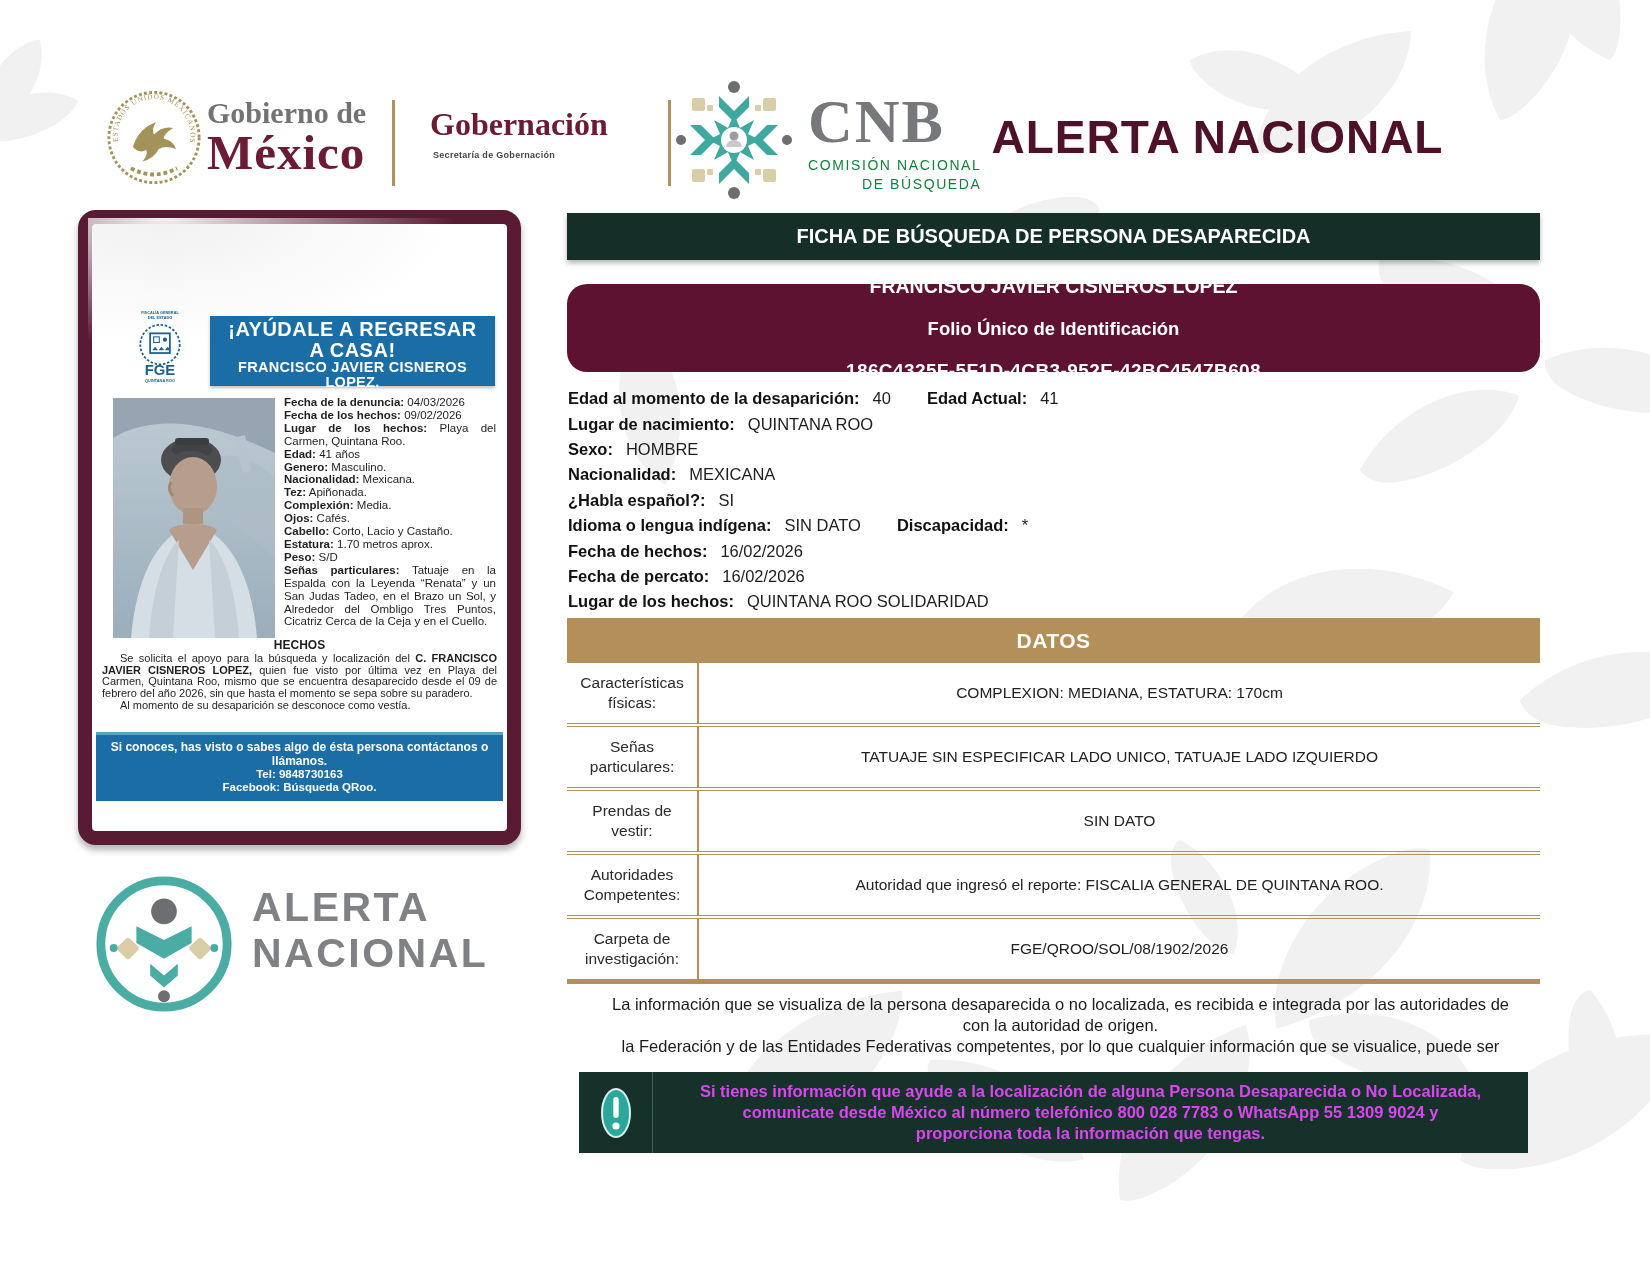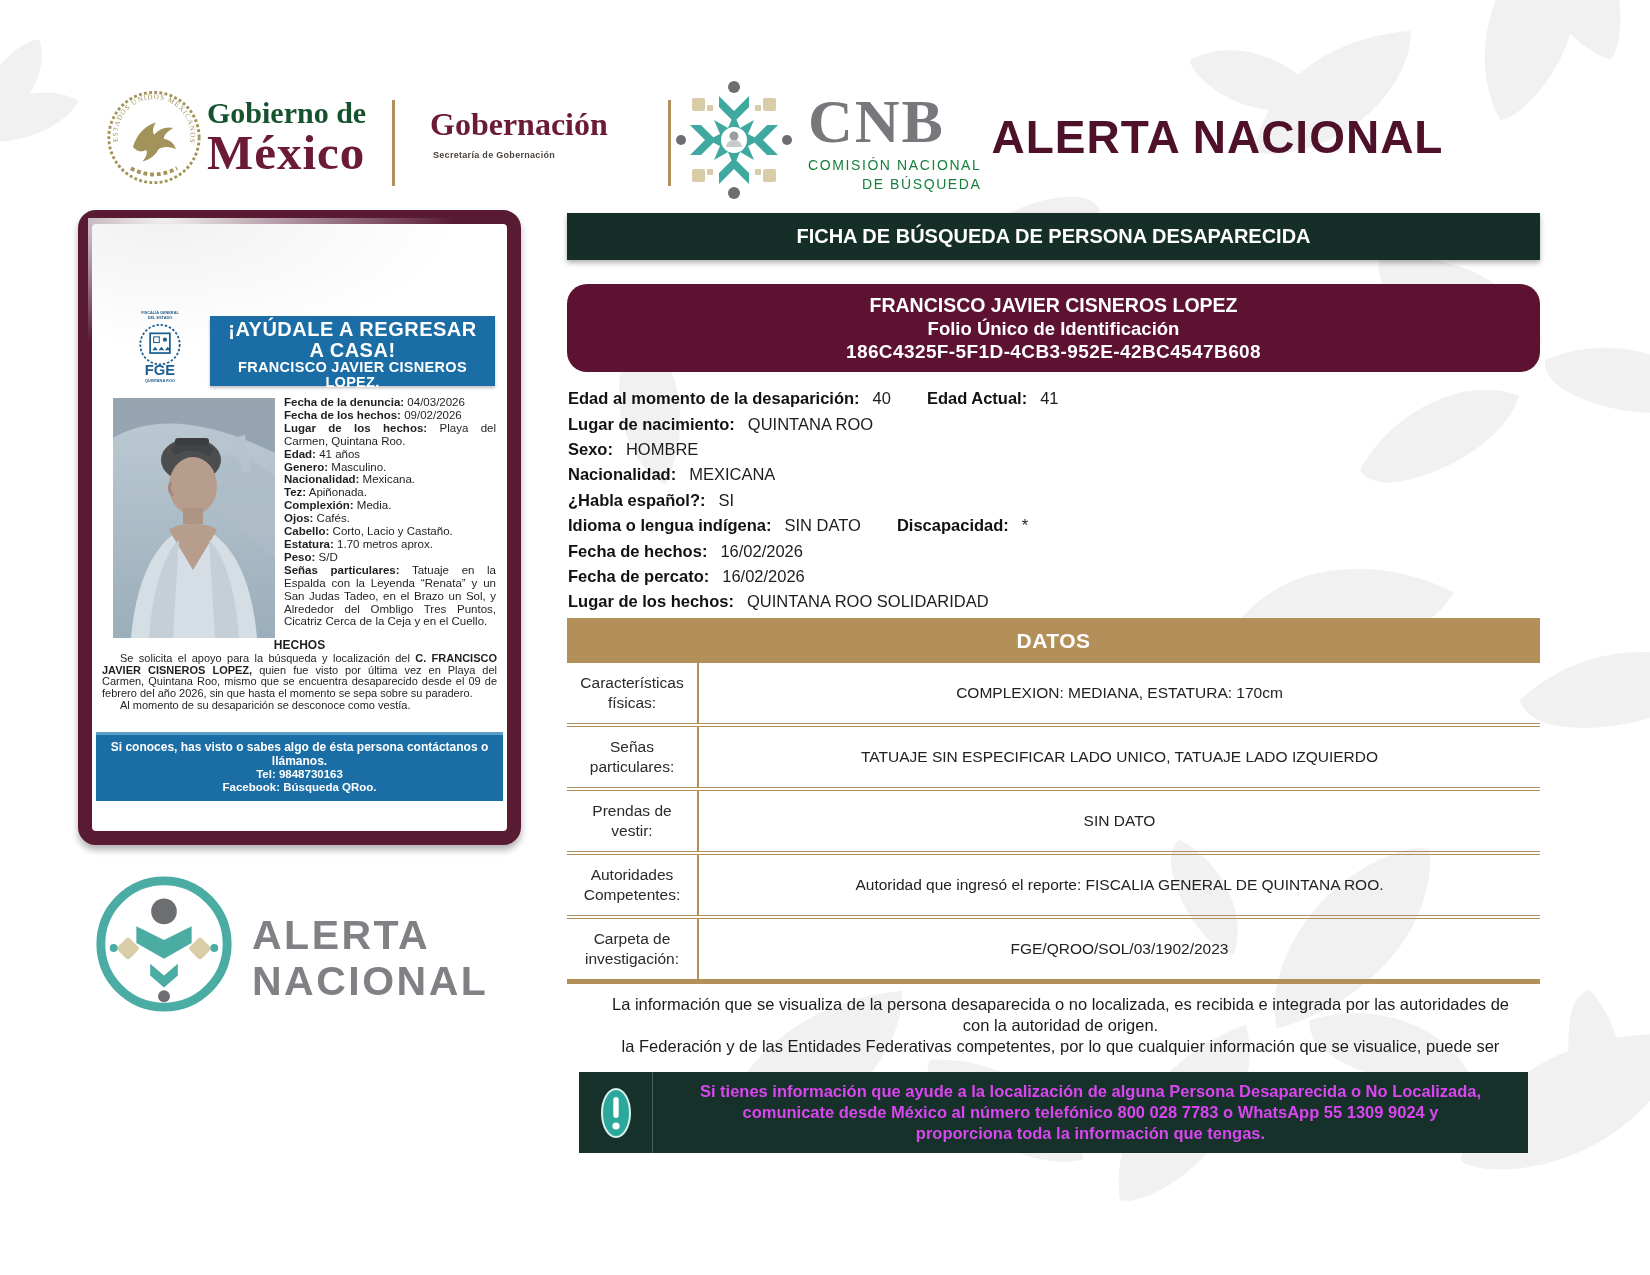--- a/index.html
+++ b/index.html
@@ -3,21 +3,21 @@
 <meta charset="utf-8">
 <style>
   html,body{margin:0;padding:0;background:#fff;}
   .page{position:relative;width:1650px;height:1275px;background:#fff;overflow:hidden;
         font-family:"Liberation Sans",sans-serif;color:#111;}
   .wm{position:absolute;left:0;top:0;width:1650px;height:1275px;}
 
   
   .eagle{position:absolute;left:106px;top:86px;width:96px;height:104px;}
   .gob-text{position:absolute;left:207px;top:96px;}
-  .g1{font:bold 30px "Liberation Serif",serif;color:#14532d;}
+  .g1{font:bold 30px "Liberation Serif",serif;color:#737373;}
   .g2{font:bold 49px/46px "Liberation Serif",serif;color:#6b1b33;letter-spacing:1px;}
   .vdiv{position:absolute;width:3px;background:#b0905f;top:100px;height:86px;}
   .vdiv.d1{left:392px;}
   .vdiv.d2{left:668px;}
   .segob{position:absolute;left:430px;top:106px;}
   .s1{font:bold 32px "Liberation Serif",serif;color:#6b1b33;text-align:center;}
   .s2{font-weight:bold;font-size:9px;color:#4a443f;margin:7px 0 0 3px;letter-spacing:.3px;}
   .cnb-emblem{position:absolute;left:674px;top:80px;width:120px;height:120px;}
   .cnb-block{position:absolute;left:808px;top:92px;}
   .cnb-word{font:bold 62px/58px "Liberation Serif",serif;color:#77787b;letter-spacing:2px;}
@@ -25,21 +25,21 @@
   .cnb-sub.first{margin-top:7px;}
   .alert-title{position:absolute;left:955px;top:110px;width:525px;text-align:center;
                font-weight:bold;font-size:46px;color:#4f1029;letter-spacing:1px;}
 
   
   .right{position:absolute;left:567px;top:0;width:973px;height:1275px;}
   .band-green{position:absolute;top:213px;left:0;width:100%;height:47px;background:#152e28;color:#fff;
               display:flex;align-items:center;justify-content:center;font-weight:bold;font-size:20px;
               box-shadow:0 3px 5px rgba(0,0,0,.30);}
   .band-maroon{position:absolute;top:284px;left:0;width:100%;height:88px;background:#5c1230;color:#fff;
-               display:flex;flex-direction:column;align-items:center;justify-content:center;gap:1px;
+               display:flex;flex-direction:column;align-items:center;justify-content:center;gap:20px;
                font-weight:bold;border-radius:20px;}
   .bm1{font-size:19.5px;}
   .bm2{font-size:18.5px;}
   .bm3{font-size:19px;letter-spacing:.4px;}
   .fields{position:absolute;top:386px;left:1px;width:100%;}
   .frow{display:flex;align-items:center;height:25.4px;font-size:16.5px;}
   .frow b{font-weight:bold;margin-right:13px;white-space:pre;}
   .frow .b2{margin-left:36px;}
   .frow .fv{color:#1d1d1d;}
   .datos-band{position:absolute;top:618px;left:0;width:100%;height:45px;background:#b3905a;color:#fff;
@@ -82,21 +82,21 @@
           color:#1f1f1f;text-align:justify;}
   .hechos p{margin:0;text-indent:18px;}
   .pcontact{position:absolute;left:4px;top:508px;width:407px;background:#1b6da6;border-top:3px solid #5ba0c9;
             color:#fff;text-align:center;font-weight:bold;padding:6px 4px 7px 4px;box-sizing:border-box;}
   .pc1{font-size:12px;line-height:13.5px;}
   .pc2{font-size:11.5px;line-height:13px;}
 
   
   .an-logo{position:absolute;left:90px;top:870px;width:148px;height:148px;}
   .an-text{position:absolute;left:252px;top:884px;font-weight:bold;color:#7f8184;
-           font-size:41px;line-height:46px;letter-spacing:2.5px;margin-top:28px;}
+           font-size:41px;line-height:46px;letter-spacing:2.5px;}
 </style>
 </head>
 <body>
 
 <div class="page">
 
   <svg class="wm" viewBox="0 0 1650 1275" aria-hidden="true">
     <defs>
       <path id="leafA" d="M0,0 C30,-60 110,-85 185,-65 C170,-18 105,20 40,14 C15,11 5,6 0,0 Z"></path>
       <path id="leafB" d="M0,0 C45,-28 110,-24 140,12 C110,40 45,36 14,20 C5,14 0,7 0,0 Z"></path>
@@ -363,21 +363,21 @@
           <div class="dvalue">SIN DATO</div>
         </div>
 
         <div class="drow">
           <div class="dlabel">Autoridades Competentes:</div>
           <div class="dvalue">Autoridad que ingresó el reporte: FISCALIA GENERAL DE QUINTANA ROO.</div>
         </div>
 
         <div class="drow">
           <div class="dlabel">Carpeta de investigación:</div>
-          <div class="dvalue">FGE/QROO/SOL/03/1902/2023</div>
+          <div class="dvalue">FGE/QROO/SOL/08/1902/2026</div>
         </div>
       </div>
 
     <div class="disclaimer">
 
         <div>La información que se visualiza de la persona desaparecida o no localizada, es recibida e integrada por las autoridades de</div>
 
         <div>con la autoridad de origen.</div>
 
         <div>la Federación y de las Entidades Federativas competentes, por lo que cualquier información que se visualice, puede ser</div>

